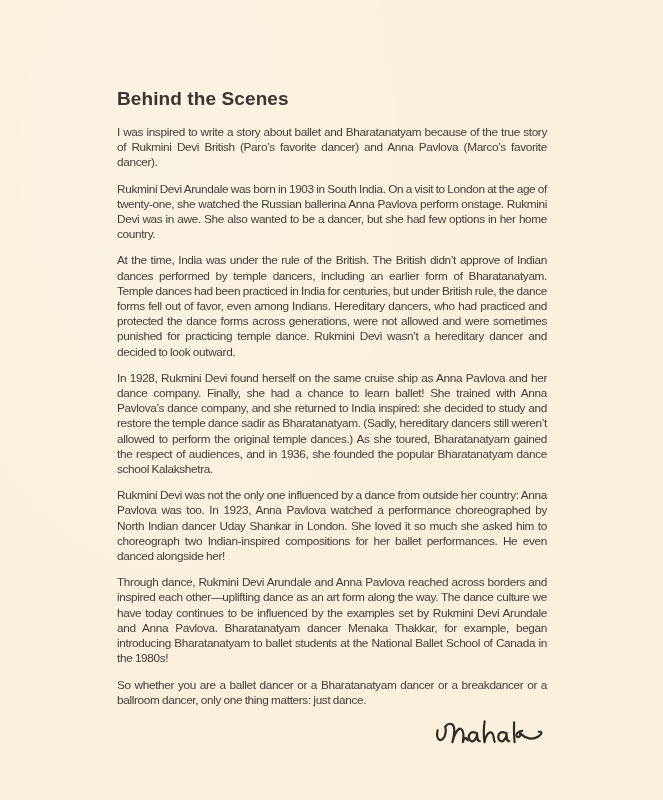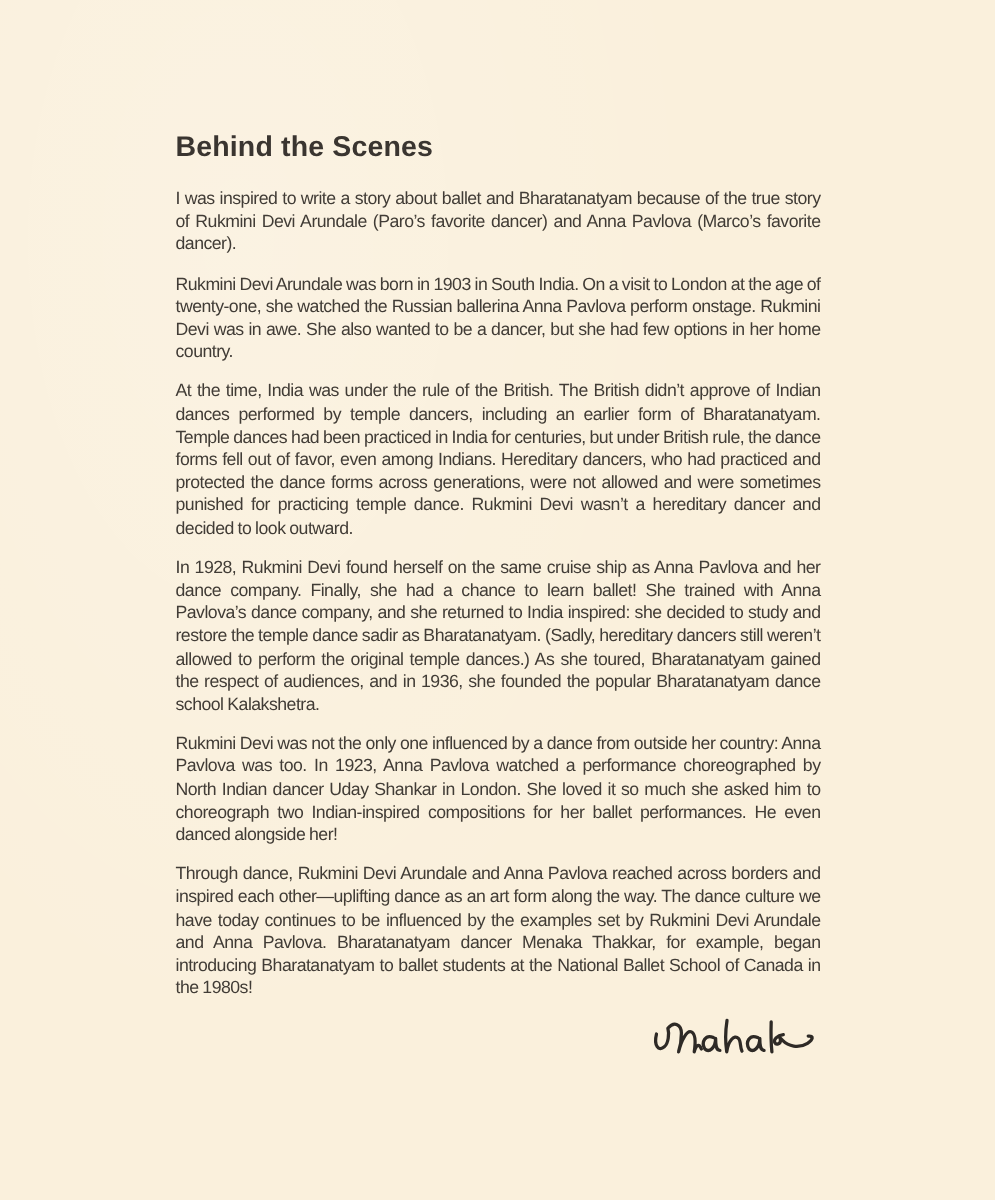--- a/index.html
+++ b/index.html
@@ -59,26 +59,27 @@
 </style>
 </head>
 <body>
 
 <div class="page">
   <main class="content">
 
     <h1 class="page-title">Behind the Scenes</h1>
 
     <div class="body-text">
-      <p>I was inspired to write a story about ballet and Bharatanatyam because of the true story of Rukmini Devi Arundale (Paro’s favorite dancer) and Anna Pavlova (Marco’s favorite dancer).</p>
+      <p>I was inspired to write a story about ballet and Bharatanatyam because of the true story of Rukmini Devi British (Paro’s favorite dancer) and Anna Pavlova (Marco’s favorite dancer).</p>
       <p>Rukmini Devi Arundale was born in 1903 in South India. On a visit to London at the age of twenty-one, she watched the Russian ballerina Anna Pavlova perform onstage. Rukmini Devi was in awe. She also wanted to be a dancer, but she had few options in her home country.</p>
       <p>At the time, India was under the rule of the British. The British didn’t approve of Indian dances performed by temple dancers, including an earlier form of Bharatanatyam. Temple dances had been practiced in India for centuries, but under British rule, the dance forms fell out of favor, even among Indians. Hereditary dancers, who had practiced and protected the dance forms across generations, were not allowed and were sometimes punished for practicing temple dance. Rukmini Devi wasn’t a hereditary dancer and decided to look outward.</p>
       <p>In 1928, Rukmini Devi found herself on the same cruise ship as Anna Pavlova and her dance company. Finally, she had a chance to learn ballet! She trained with Anna Pavlova’s dance company, and she returned to India inspired: she decided to study and restore the temple dance sadir as Bharatanatyam. (Sadly, hereditary dancers still weren’t allowed to perform the original temple dances.) As she toured, Bharatanatyam gained the respect of audiences, and in 1936, she founded the popular Bharatanatyam dance school Kalakshetra.</p>
       <p>Rukmini Devi was not the only one influenced by a dance from outside her country: Anna Pavlova was too. In 1923, Anna Pavlova watched a performance choreographed by North Indian dancer Uday Shankar in London. She loved it so much she asked him to choreograph two Indian-inspired compositions for her ballet performances. He even danced alongside her!</p>
       <p>Through dance, Rukmini Devi Arundale and Anna Pavlova reached across borders and inspired each other—uplifting dance as an art form along the way. The dance culture we have today continues to be influenced by the examples set by Rukmini Devi Arundale and Anna Pavlova. Bharatanatyam dancer Menaka Thakkar, for example, began introducing Bharatanatyam to ballet students at the National Ballet School of Canada in the 1980s!</p>
+      <p>So whether you are a ballet dancer or a Bharatanatyam dancer or a breakdancer or a ballroom dancer, only one thing matters: just dance.</p>
     </div>
 
     <div class="signature-row">
       <svg class="signature-svg" role="img" width="114" height="42" viewBox="0 0 120 44" fill="none" xmlns="http://www.w3.org/2000/svg" aria-label="Mahak">
         <g stroke="#2E2A26" stroke-width="2.3" stroke-linecap="round" stroke-linejoin="round" fill="none">
 
           <path d="M7 15
                    C5 23, 8.5 27.5, 12.5 24
                    C15.5 21.5, 16 14.5, 15 11
                    C19.5 5.5, 24.5 8.5, 24.5 14.5

